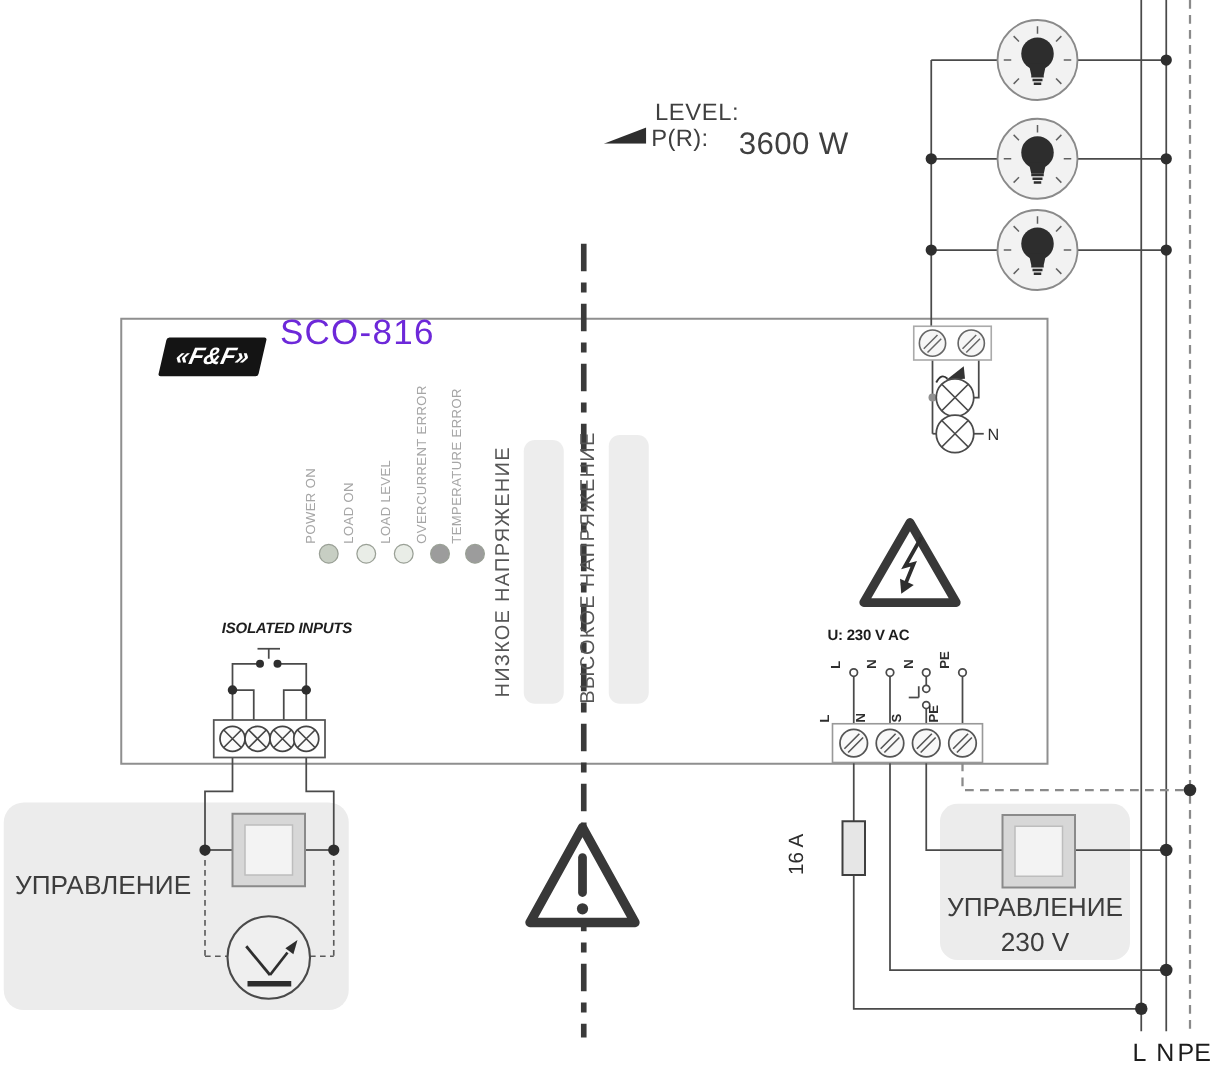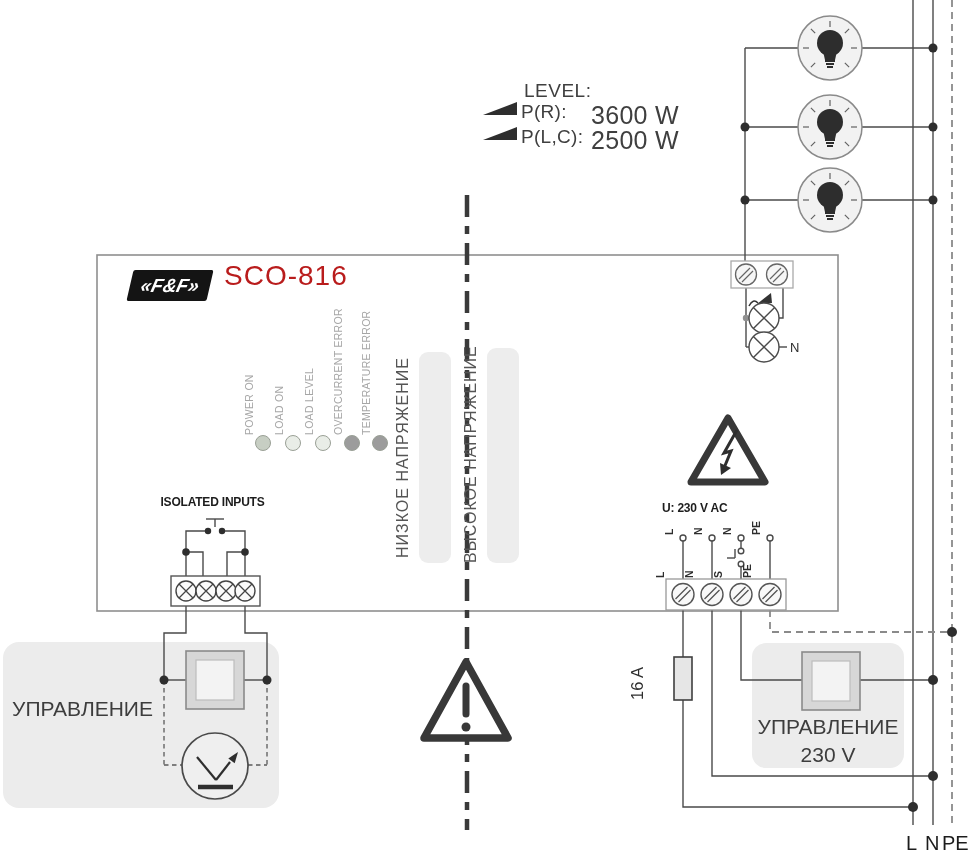--- a/index.html
+++ b/index.html
@@ -4,21 +4,21 @@
 <style>
   html,body{margin:0;padding:0;background:#fff;}
   #stage{position:relative;width:970px;height:853px;background:#fff;overflow:hidden;
          font-family:"Liberation Sans",sans-serif;color:#3f3f3f;}
   #wires{position:absolute;left:0;top:0;z-index:1;}
   .txt{position:absolute;z-index:2;white-space:nowrap;}
   .rot{position:absolute;z-index:2;transform:rotate(-90deg);transform-origin:0 100%;white-space:nowrap;}
   .brand{position:absolute;left:130px;top:270px;width:80px;height:31px;background:#141414;
          transform:skewX(-13deg);border-radius:2px;display:flex;align-items:center;justify-content:center;z-index:2;}
   .brand span{color:#fff;font-weight:bold;font-style:italic;font-size:19px;letter-spacing:0;}
-  .model{left:224px;top:260px;font-size:28px;letter-spacing:1px;color:#b91c1c;}
+  .model{left:224px;top:250px;font-size:28px;letter-spacing:1px;color:#6d28d9;}
   .loadtitle{left:524px;top:80px;font-size:19px;letter-spacing:.5px;}
   .loadrow{position:absolute;z-index:2;display:flex;align-items:flex-start;height:20px;}
   .loadrow .tri{width:34px;height:14px;margin-right:4px;}
   .loadrow .lab{width:70px;font-size:19px;letter-spacing:.3px;}
   .loadrow .val{font-size:25px;letter-spacing:.3px;}
   .ledlab{height:13px;line-height:13px;font-size:10.5px;color:#a6a6a6;letter-spacing:.3px;}
   .pill{height:32px;line-height:32px;text-align:center;font-size:16px;letter-spacing:1px;color:#555;}
   .pinlab{height:13px;line-height:13px;font-size:10.5px;font-weight:bold;color:#2e2e2e;}
   .boldlab{font-size:12px;font-weight:bold;color:#1d1d1d;letter-spacing:-.2px;}
   .fuselab{height:18px;line-height:18px;font-size:16.5px;color:#2e2e2e;}
@@ -280,38 +280,31 @@
   <div class="txt model">SCO-816</div>
 
   <div class="txt loadtitle">LEVEL:</div>
   <div class="loadrow" style="left:483px;top:101px;">
     <svg class="tri" viewBox="0 0 34 14">
         <polygon points="0,14 34,14 34,1" fill="#2e2e2e"></polygon>
       </svg>
     <span class="lab">P(R):</span>
     <span class="val">3600 W</span>
   </div>
-  <div class="loadrow" style="left:483px;top:126px;">
-    <svg class="tri" viewBox="0 0 34 14">
-        <polygon points="0,14 34,14 34,1" fill="#2e2e2e"></polygon>
-      </svg>
-    <span class="lab">P(L,C):</span>
-    <span class="val">2500 W</span>
-  </div>
 
   <div class="rot ledlab" style="left:256px;top:422px;">POWER ON</div>
   <div class="rot ledlab" style="left:286px;top:422px;">LOAD ON</div>
   <div class="rot ledlab" style="left:316px;top:422px;">LOAD LEVEL</div>
   <div class="rot ledlab" style="left:345px;top:422px;">OVERCURRENT ERROR</div>
   <div class="rot ledlab" style="left:373px;top:422px;">TEMPERATURE ERROR</div>
 
   <div class="rot pill" style="left:419px;top:531px;width:211px;">НИЗКОЕ НАПРЯЖЕНИЕ</div>
   <div class="rot pill" style="left:487px;top:531px;width:215px;">ВЫСОКОЕ НАПРЯЖЕНИЕ</div>
 
-  <div class="txt boldlab" style="left:155px;top:495px;width:115px;text-align:center;">ISOLATED INPUTS</div>
+  <div class="txt boldlab" style="left:172px;top:495px;width:115px;text-align:center;font-style:italic;">ISOLATED INPUTS</div>
 
   <div class="txt boldlab" style="left:662px;top:501px;">U: 230 V AC</div>
 
   <div class="rot pinlab" style="left:676px;top:522px;">L</div>
   <div class="rot pinlab" style="left:705px;top:522px;">N</div>
   <div class="rot pinlab" style="left:734px;top:522px;">N</div>
   <div class="rot pinlab" style="left:763px;top:522px;">PE</div>
 
   <div class="rot pinlab" style="left:667px;top:565px;">L</div>
   <div class="rot pinlab" style="left:696px;top:565px;">N</div>

